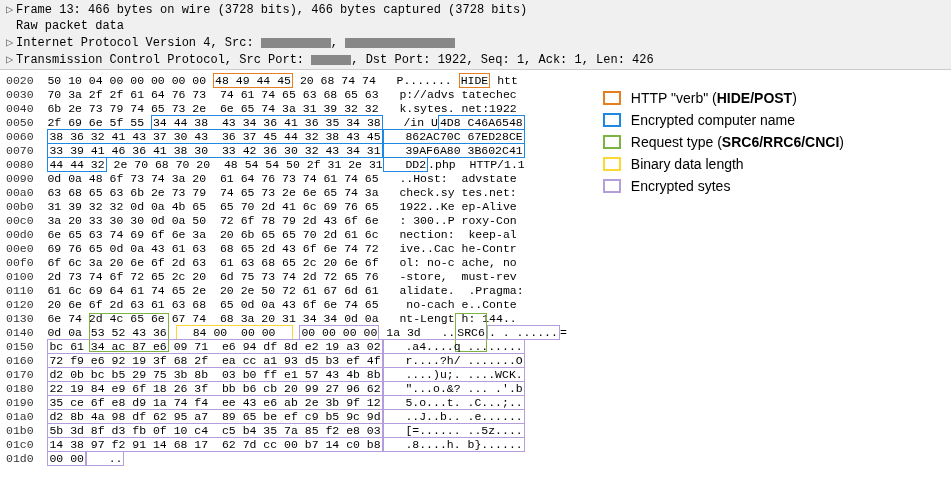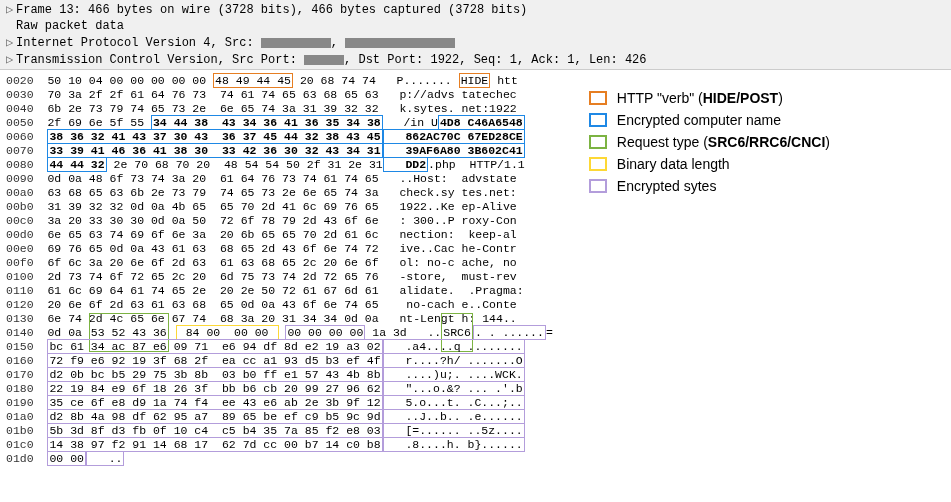--- a/index.html
+++ b/index.html
@@ -57,34 +57,34 @@
     border: 2px solid;
     margin-right: 10px;
     flex-shrink: 0;
   }
   .sw-orange { border-color: #e67e22; }
   .sw-blue { border-color: #1e88e5; }
   .sw-green { border-color: #7cb342; }
   .sw-yellow { border-color: #fdd835; }
   .sw-purple { border-color: #b39ddb; }
   .hl-orange { border: 1.5px solid #e67e22; padding: 0 1px; }
-  .hl-blue { border: 1.5px solid #1e88e5; padding: 0 1px; font-weight: bold; }
+  .hl-blue { border: 1.5px solid #1e88e5; padding: 0 1px; }
   .hl-green { border: 1.5px solid #7cb342; padding: 12px 1px; }
-  .hl-yellow { border: 1.5px solid #fdd835; padding: 0 9px; }
+  .hl-yellow { border: 1.5px solid #fdd835; padding: 0 16px; }
   .hl-purple { border: 1.5px solid #b39ddb; padding: 0 1px; margin-top: 48px; }
   .offset { color: #333; }
 </style>
 </head>
 <body>
 
 <div class="header">
   <div class="header-line"><span class="tri">▷</span><span>Frame 13: 466 bytes on wire (3728 bits), 466 bytes captured (3728 bits)</span></div>
   <div class="header-line"><span class="tri"> </span><span>Raw packet data</span></div>
   <div class="header-line"><span class="tri">▷</span><span>Internet Protocol Version 4, Src: </span><span class="redact" style="width:70px"></span><span>, </span><span class="redact" style="width:110px"></span></div>
-  <div class="header-line"><span class="tri">▷</span><span>Transmission Control Version, Src Port: </span><span class="redact" style="width:40px"></span><span>, Dst Port: 1922, Seq: 1, Ack: 1, Len: 426</span></div>
+  <div class="header-line"><span class="tri">▷</span><span>Transmission Control Protocol, Src Port: </span><span class="redact" style="width:40px"></span><span>, Dst Port: 1922, Seq: 1, Ack: 1, Len: 426</span></div>
 </div>
 
 <div class="main">
   <div class="hex-pane" id="hex-pane"><div><span class="offset">0020  </span><span>50 10 04 00 00 00 00 00 </span><span class="hl-orange">48 49 44 45</span><span> 20 68 74 74</span><span>   P....... </span><span class="hl-orange">HIDE</span><span> htt</span></div><div><span class="offset">0030  </span><span>70 3a 2f 2f 61 64 76 73  74 61 74 65 63 68 65 63</span><span>   p://advs tatechec</span></div><div><span class="offset">0040  </span><span>6b 2e 73 79 74 65 73 2e  6e 65 74 3a 31 39 32 32</span><span>   k.sytes. net:1922</span></div><div><span class="offset">0050  </span><span>2f 69 6e 5f 55 </span><span class="hl-blue">34 44 38  43 34 36 41 36 35 34 38</span><span>   /in U</span><span class="hl-blue">4D8 C46A6548</span></div><div><span class="offset">0060  </span><span class="hl-blue">38 36 32 41 43 37 30 43  36 37 45 44 32 38 43 45</span><span class="hl-blue">   862AC70C 67ED28CE</span></div><div><span class="offset">0070  </span><span class="hl-blue">33 39 41 46 36 41 38 30  33 42 36 30 32 43 34 31</span><span class="hl-blue">   39AF6A80 3B602C41</span></div><div><span class="offset">0080  </span><span class="hl-blue">44 44 32</span><span> 2e 70 68 70 20  48 54 54 50 2f 31 2e 31</span><span class="hl-blue">   DD2</span><span>.php  HTTP/1.1</span></div><div><span class="offset">0090  </span><span>0d 0a 48 6f 73 74 3a 20  61 64 76 73 74 61 74 65</span><span>   ..Host:  advstate</span></div><div><span class="offset">00a0  </span><span>63 68 65 63 6b 2e 73 79  74 65 73 2e 6e 65 74 3a</span><span>   check.sy tes.net:</span></div><div><span class="offset">00b0  </span><span>31 39 32 32 0d 0a 4b 65  65 70 2d 41 6c 69 76 65</span><span>   1922..Ke ep-Alive</span></div><div><span class="offset">00c0  </span><span>3a 20 33 30 30 0d 0a 50  72 6f 78 79 2d 43 6f 6e</span><span>   : 300..P roxy-Con</span></div><div><span class="offset">00d0  </span><span>6e 65 63 74 69 6f 6e 3a  20 6b 65 65 70 2d 61 6c</span><span>   nection:  keep-al</span></div><div><span class="offset">00e0  </span><span>69 76 65 0d 0a 43 61 63  68 65 2d 43 6f 6e 74 72</span><span>   ive..Cac he-Contr</span></div><div><span class="offset">00f0  </span><span>6f 6c 3a 20 6e 6f 2d 63  61 63 68 65 2c 20 6e 6f</span><span>   ol: no-c ache, no</span></div><div><span class="offset">0100  </span><span>2d 73 74 6f 72 65 2c 20  6d 75 73 74 2d 72 65 76</span><span>   -store,  must-rev</span></div><div><span class="offset">0110  </span><span>61 6c 69 64 61 74 65 2e  20 2e 50 72 61 67 6d 61</span><span>   alidate.  .Pragma:</span></div><div><span class="offset">0120  </span><span>20 6e 6f 2d 63 61 63 68  65 0d 0a 43 6f 6e 74 65</span><span>    no-cach e..Conte</span></div><div><span class="offset">0130  </span><span>6e 74 2d 4c 65 6e 67 74  68 3a 20 31 34 34 0d 0a</span><span>   nt-Lengt h: 144..</span></div><div><span class="offset">0140  </span><span>0d 0a </span><span class="hl-green">53 52 43 36</span><span> </span><span class="hl-yellow">84 00  00 00</span><span> </span><span class="hl-purple">00 00 00 00</span><span> 1a 3d</span><span>   ..</span><span class="hl-green">SRC6</span><span class="hl-purple">. . ......</span><span>=</span></div><div><span class="offset">0150  </span><span class="hl-purple">bc 61 34 ac 87 e6 09 71  e6 94 df 8d e2 19 a3 02</span><span class="hl-purple">   .a4....q ........</span></div><div><span class="offset">0160  </span><span class="hl-purple">72 f9 e6 92 19 3f 68 2f  ea cc a1 93 d5 b3 ef 4f</span><span class="hl-purple">   r....?h/ .......O</span></div><div><span class="offset">0170  </span><span class="hl-purple">d2 0b bc b5 29 75 3b 8b  03 b0 ff e1 57 43 4b 8b</span><span class="hl-purple">   ....)u;. ....WCK.</span></div><div><span class="offset">0180  </span><span class="hl-purple">22 19 84 e9 6f 18 26 3f  bb b6 cb 20 99 27 96 62</span><span class="hl-purple">   "...o.&amp;? ... .'.b</span></div><div><span class="offset">0190  </span><span class="hl-purple">35 ce 6f e8 d9 1a 74 f4  ee 43 e6 ab 2e 3b 9f 12</span><span class="hl-purple">   5.o...t. .C...;..</span></div><div><span class="offset">01a0  </span><span class="hl-purple">d2 8b 4a 98 df 62 95 a7  89 65 be ef c9 b5 9c 9d</span><span class="hl-purple">   ..J..b.. .e......</span></div><div><span class="offset">01b0  </span><span class="hl-purple">5b 3d 8f d3 fb 0f 10 c4  c5 b4 35 7a 85 f2 e8 03</span><span class="hl-purple">   [=...... ..5z....</span></div><div><span class="offset">01c0  </span><span class="hl-purple">14 38 97 f2 91 14 68 17  62 7d cc 00 b7 14 c0 b8</span><span class="hl-purple">   .8....h. b}......</span></div><div><span class="offset">01d0  </span><span class="hl-purple">00 00</span><span class="hl-purple">   ..</span></div></div>
   <div class="legend">
     <div id="legend-items">
         <div class="legend-item">
           <span class="swatch sw-orange"></span>
           <span>HTTP "verb" (<b>HIDE/POST</b>)</span>
         </div>

